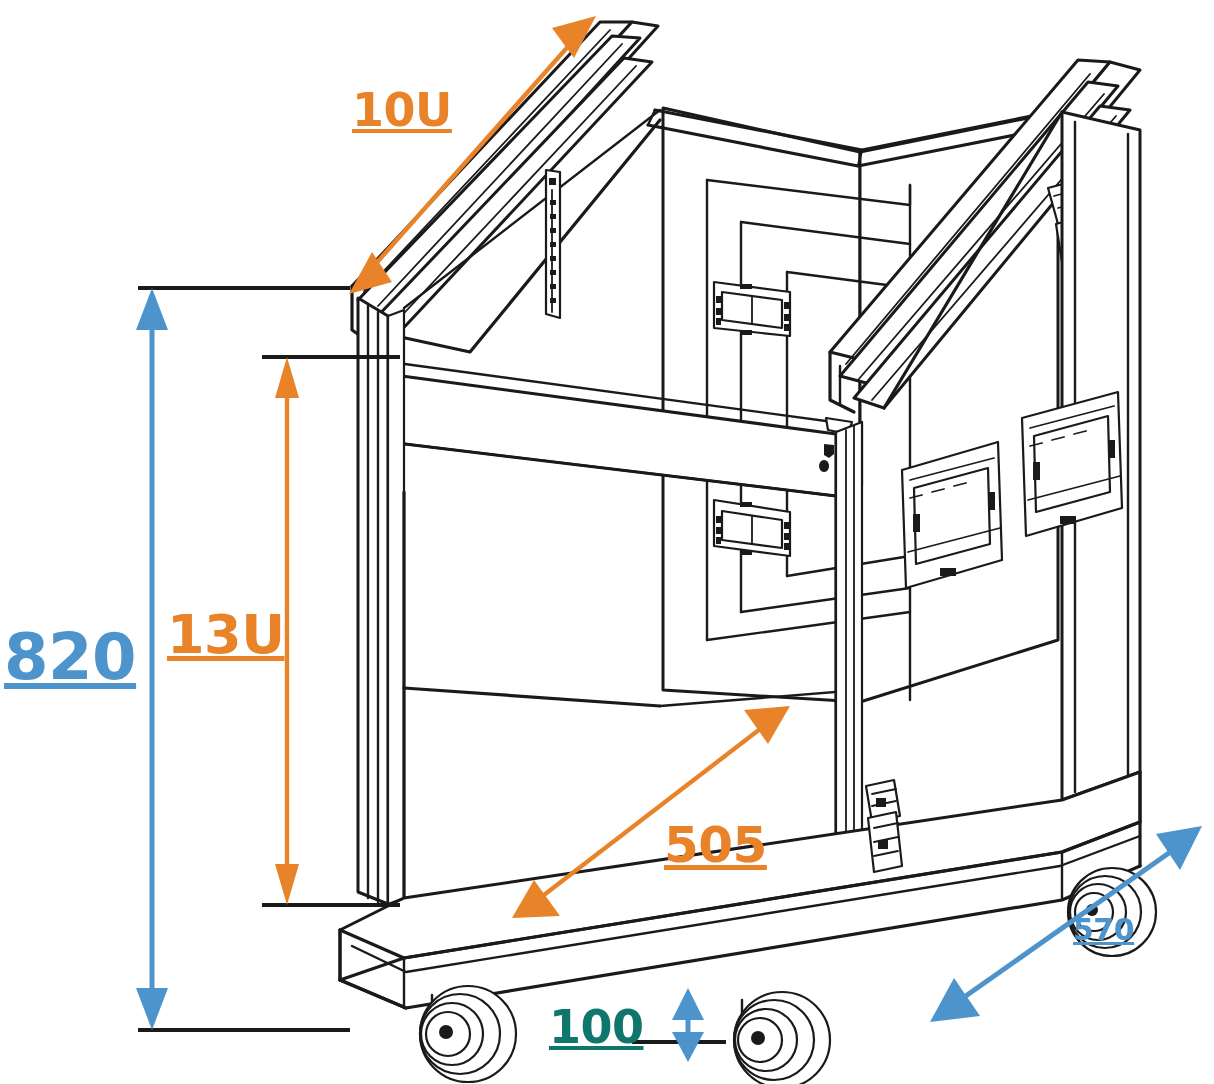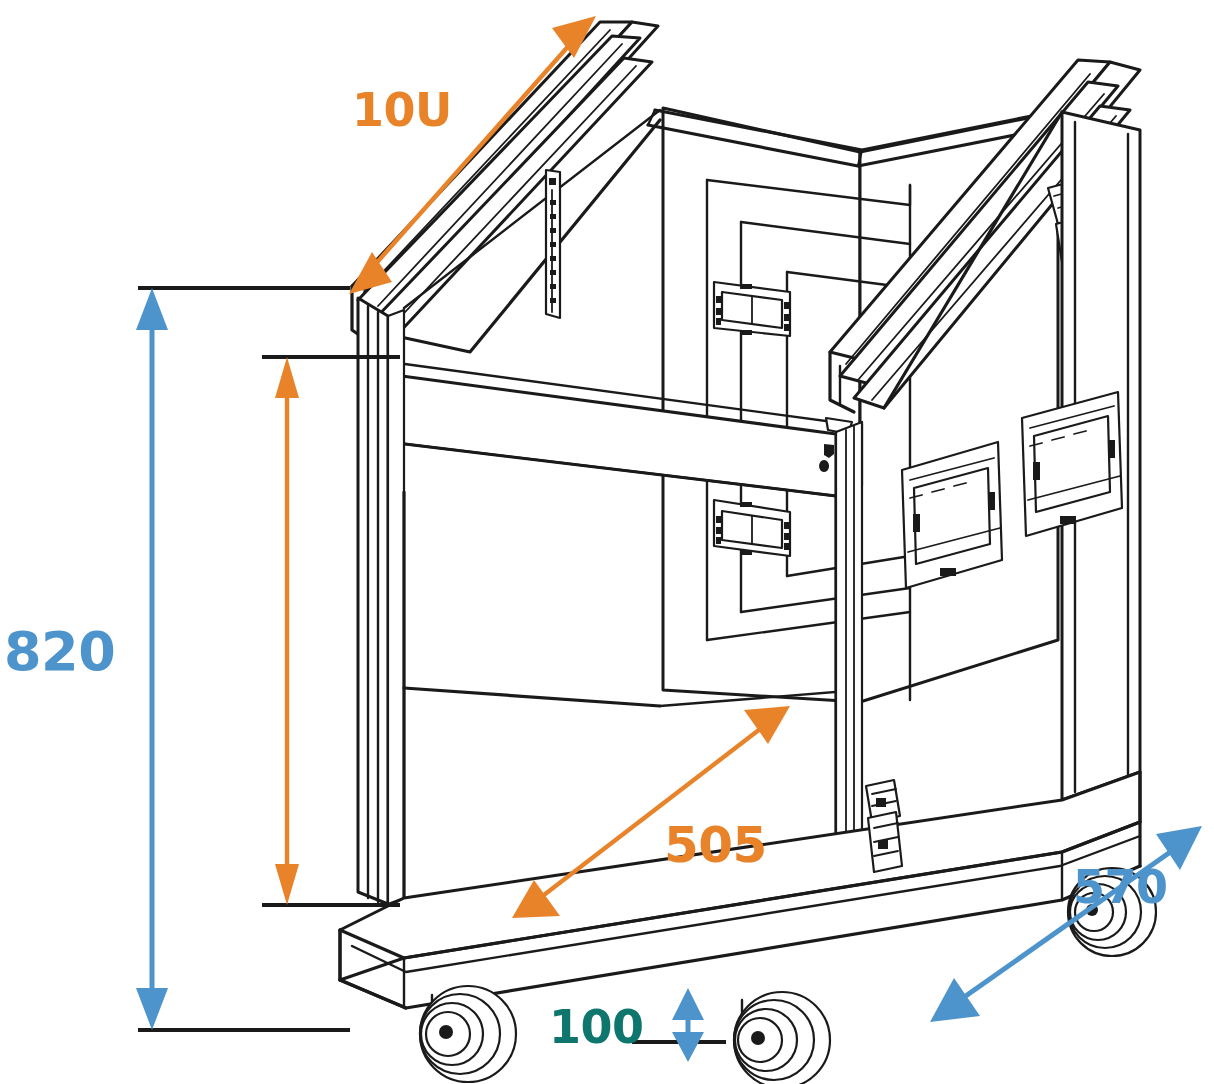--- a/index.html
+++ b/index.html
@@ -26,28 +26,29 @@
     height: 1084px;
   }
   .dim-label {
     position: absolute;
     font-family: "DejaVu Sans", sans-serif;
     font-weight: bold;
     letter-spacing: -0.5px;
     white-space: nowrap;
     line-height: 1;
     user-select: none;
+    text-decoration: underline;
   }
   .dim-blue { color: #4d94cc; }
   .dim-orange { color: #e8832a; }
-  #lbl-820  { left: 4px;   top: 625px; font-size: 54px; }
+  #lbl-820  { left: 4px;   top: 625px; font-size: 64px; }
   #lbl-13u  { left: 167px; top: 608px; font-size: 54px; }
   #lbl-10u  { left: 352px; top: 87px;  font-size: 46px; }
   #lbl-505  { left: 664px; top: 820px; font-size: 50px; }
-  #lbl-570  { left: 1073px;top: 864px; font-size: 46px; }
+  #lbl-570  { left: 1073px;top: 915px; font-size: 30px; }
   #lbl-100  { left: 549px; top: 1004px;font-size: 46px; }
 </style>
 </head>
 <body>
 
 <div id="stage">
 
   <svg id="drawing" viewBox="0 0 1214 1084">
     <defs>
       <style>
@@ -340,20 +341,21 @@
       <line class="extl" x1="632" y1="1042" x2="726" y2="1042"></line>
       <line class="dimB" x1="688" y1="1008" x2="688" y2="1046" stroke="#4d94cc"></line>
       <polygon class="arrB" points="688,988 672,1020 704,1020" fill="#4d94cc"></polygon>
       <polygon class="arrB" points="688,1062 672,1032 704,1032" fill="#4d94cc"></polygon>
     </g>
 
   </svg>
 
   <div class="dim-label dim-blue" id="lbl-820" style="color: rgb(77, 148, 204);">820</div>
 
+  <div class="dim-label dim-orange" id="lbl-13u" style="color: rgb(232, 131, 42);">13U</div>
 
   <div class="dim-label dim-orange" id="lbl-10u" style="color: rgb(232, 131, 42);">10U</div>
 
   <div class="dim-label dim-orange" id="lbl-505" style="color: rgb(232, 131, 42);">505</div>
 
   <div class="dim-label dim-blue" id="lbl-570" style="color: rgb(77, 148, 204);">570</div>
 
   <div class="dim-label dim-blue" id="lbl-100" style="color: #0f766e;">100</div>
 
 </div>

